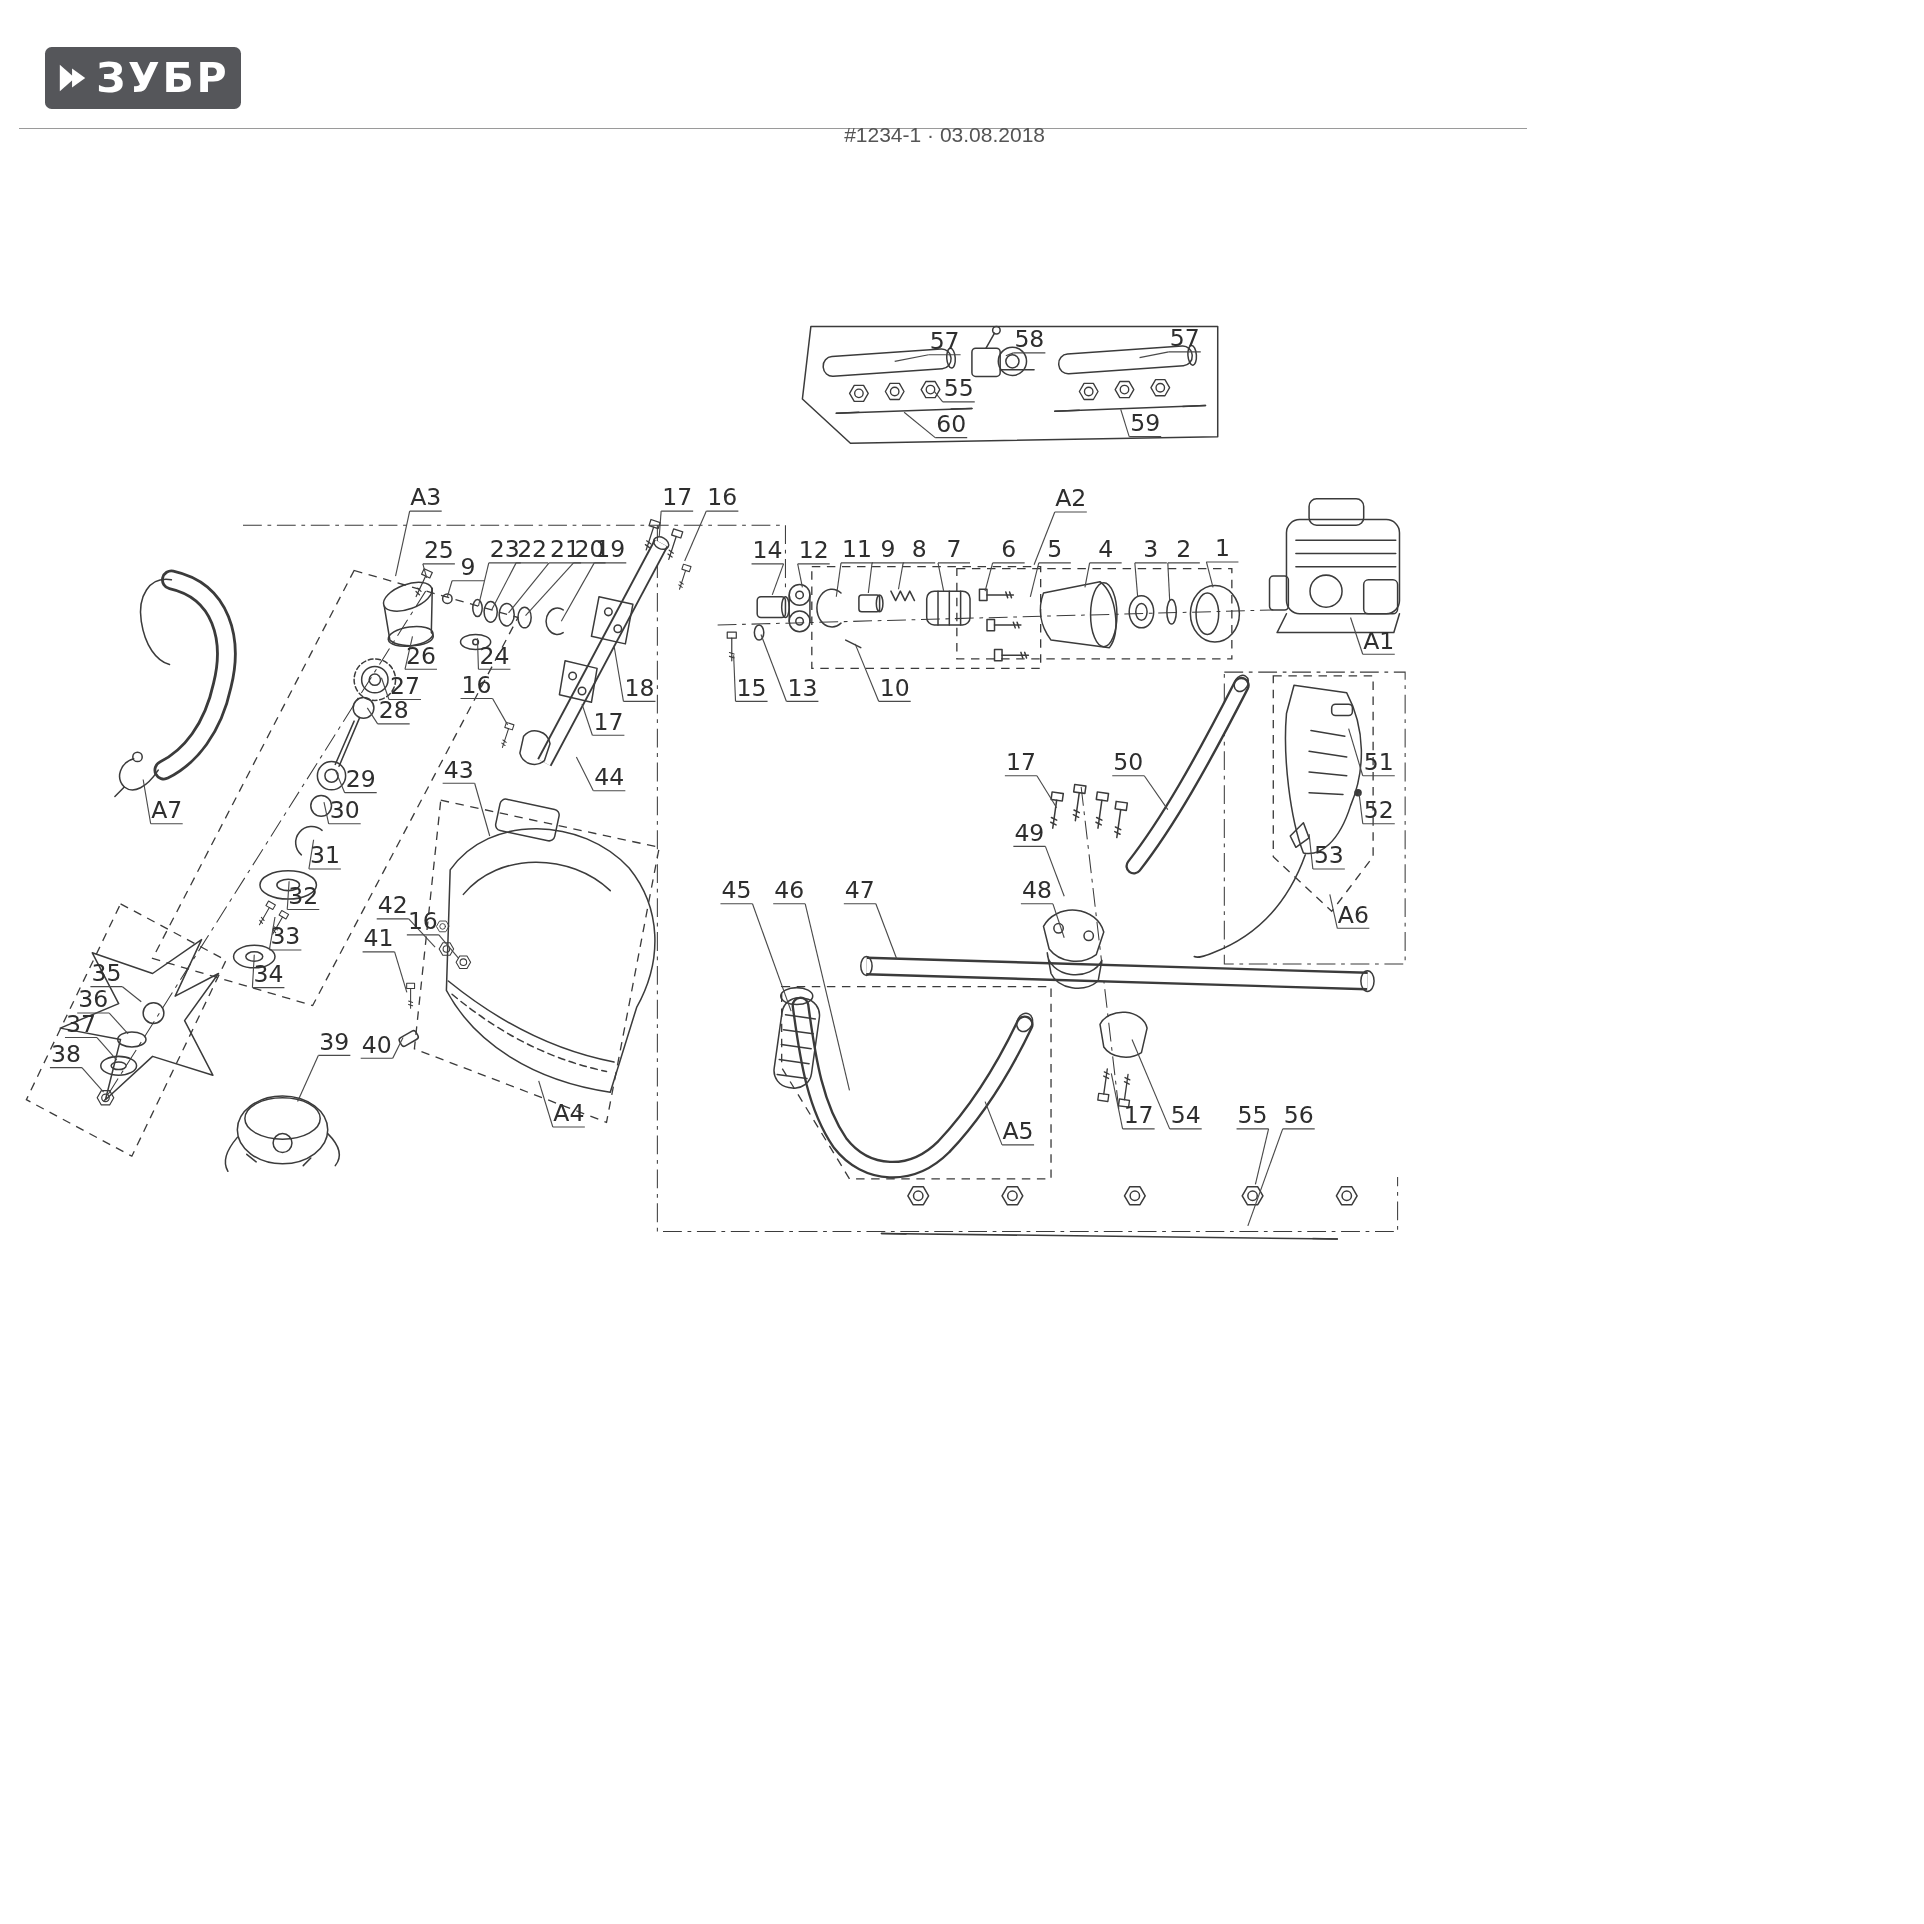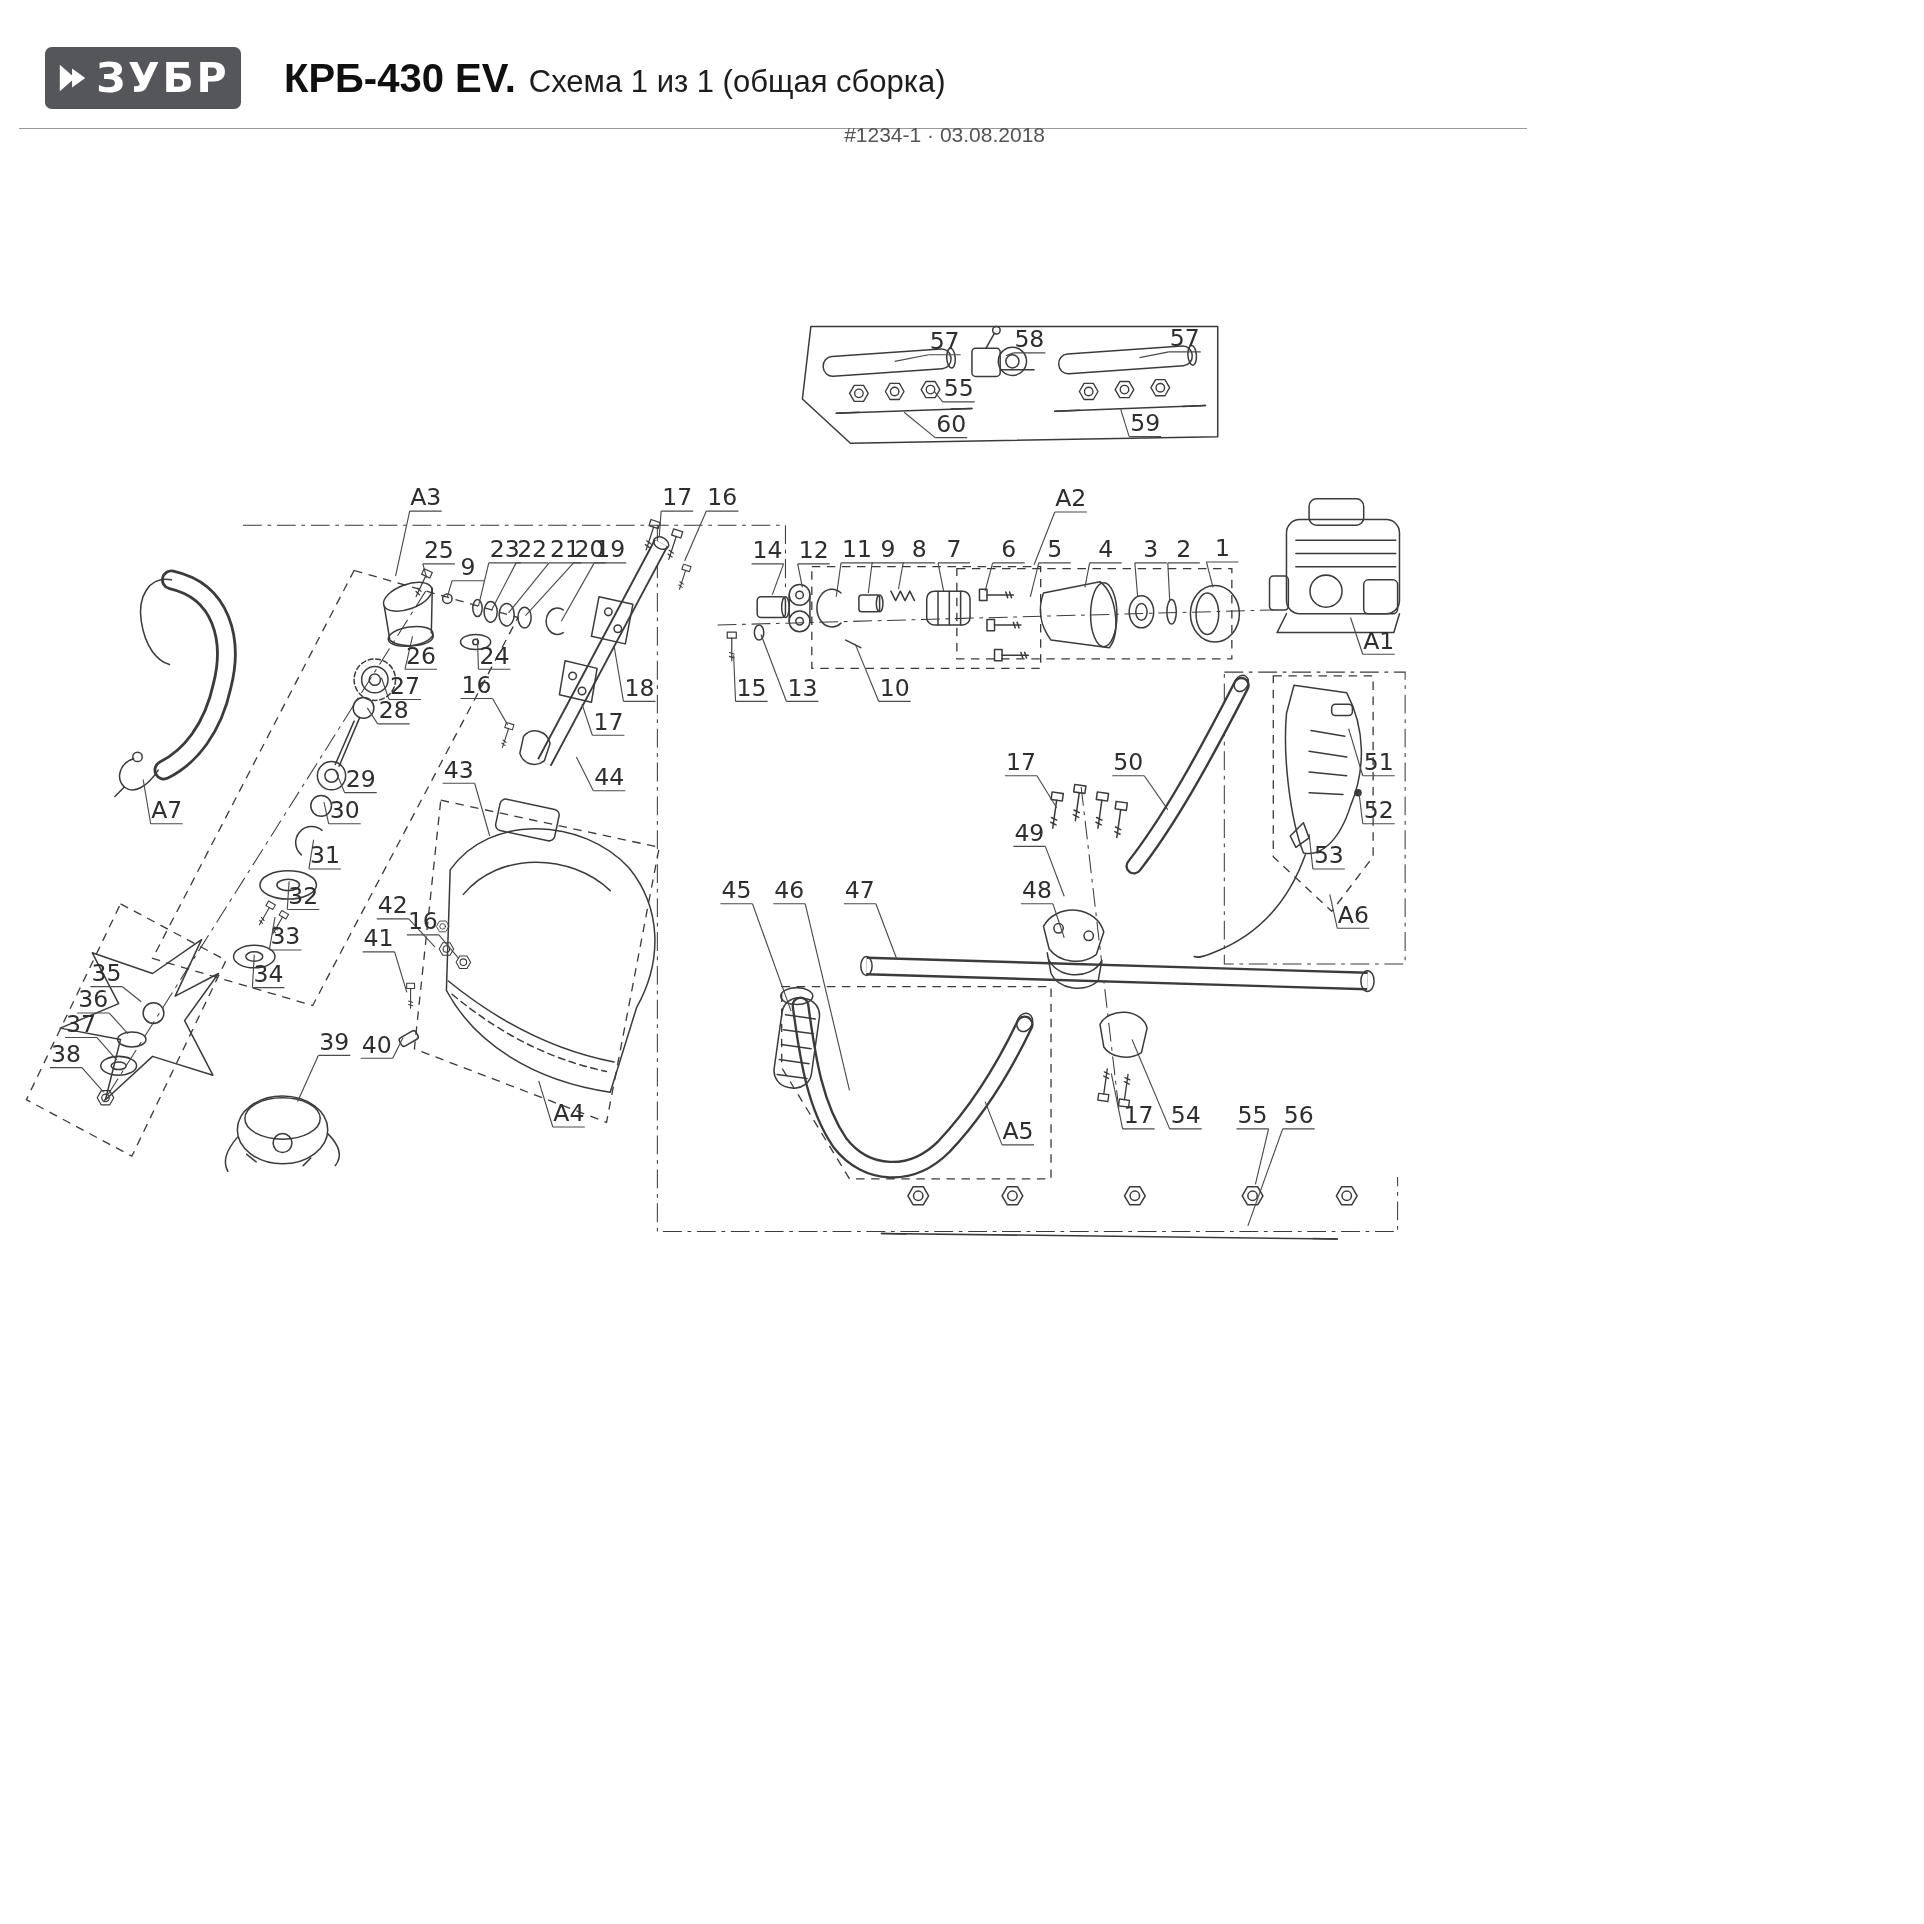--- a/index.html
+++ b/index.html
@@ -27,24 +27,20 @@
   <div class="header">
     <div class="logo">
       <span style="display:flex;">
         <svg width="32" height="36" viewBox="0 0 34 38">
           <path d="M3 5 L19 19 L3 33 Z" fill="#ffffff"></path>
           <path d="M16 9 L30 19 L16 29 Z" fill="#ffffff"></path>
         </svg>
       </span>
       <span class="logo-text">ЗУБР</span>
     </div>
-    <div class="titles">
-      <span class="model">КРБ-430 EV.</span>
-      <span class="subtitle">Схема 1 из 1 (общая сборка)</span>
-    </div>
   </div>
   <div class="rule"></div>
   <div class="docref">#1234-1 · 03.08.2018</div>
 
   <svg id="diagram-svg" class="diagram" width="1925" height="1925" viewBox="0 0 2044 2044">
 
     <defs>
       <g id="hexnut">
         <polygon class="ln" points="11,0 5.5,9.5 -5.5,9.5 -11,0 -5.5,-9.5 5.5,-9.5" fill="#fff"></polygon>
         <circle class="ln" r="5"></circle>

